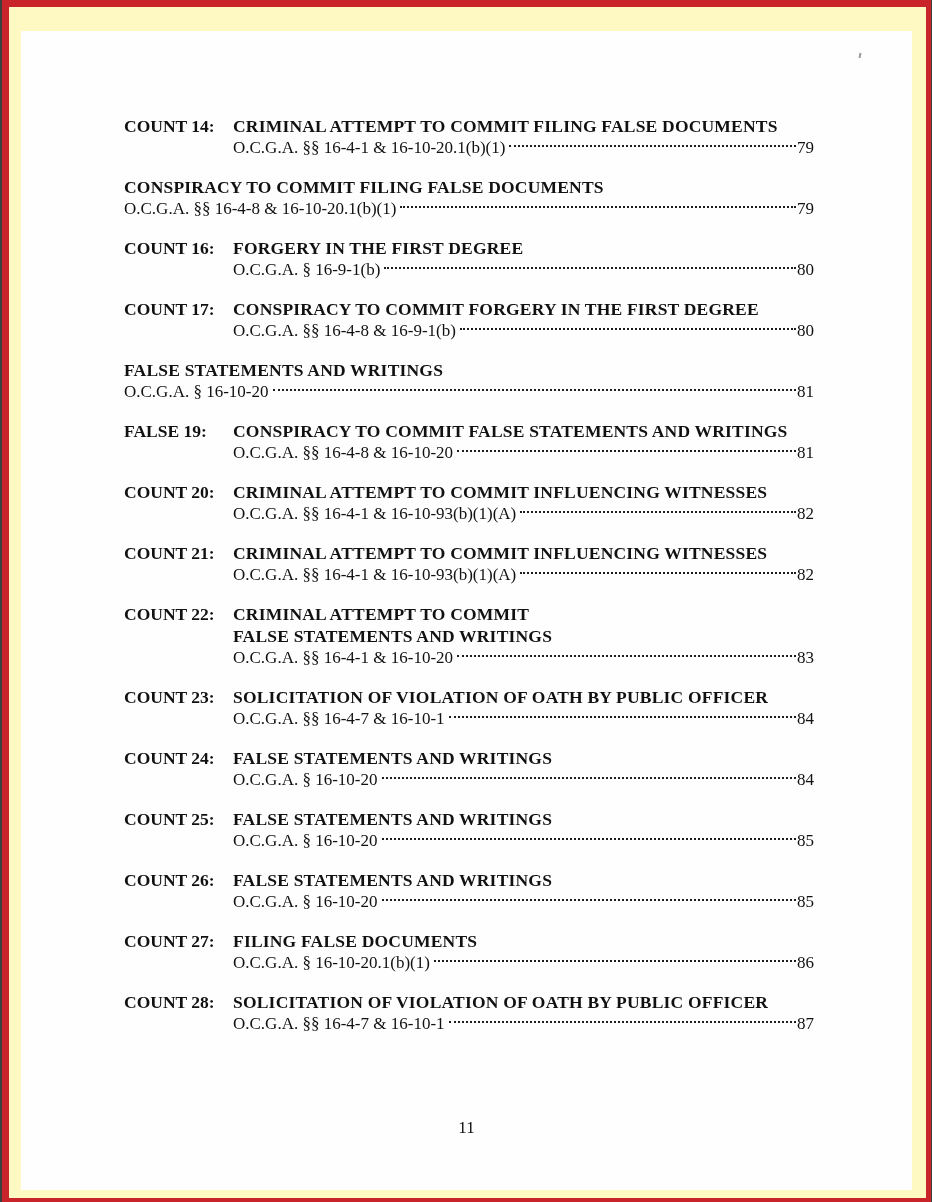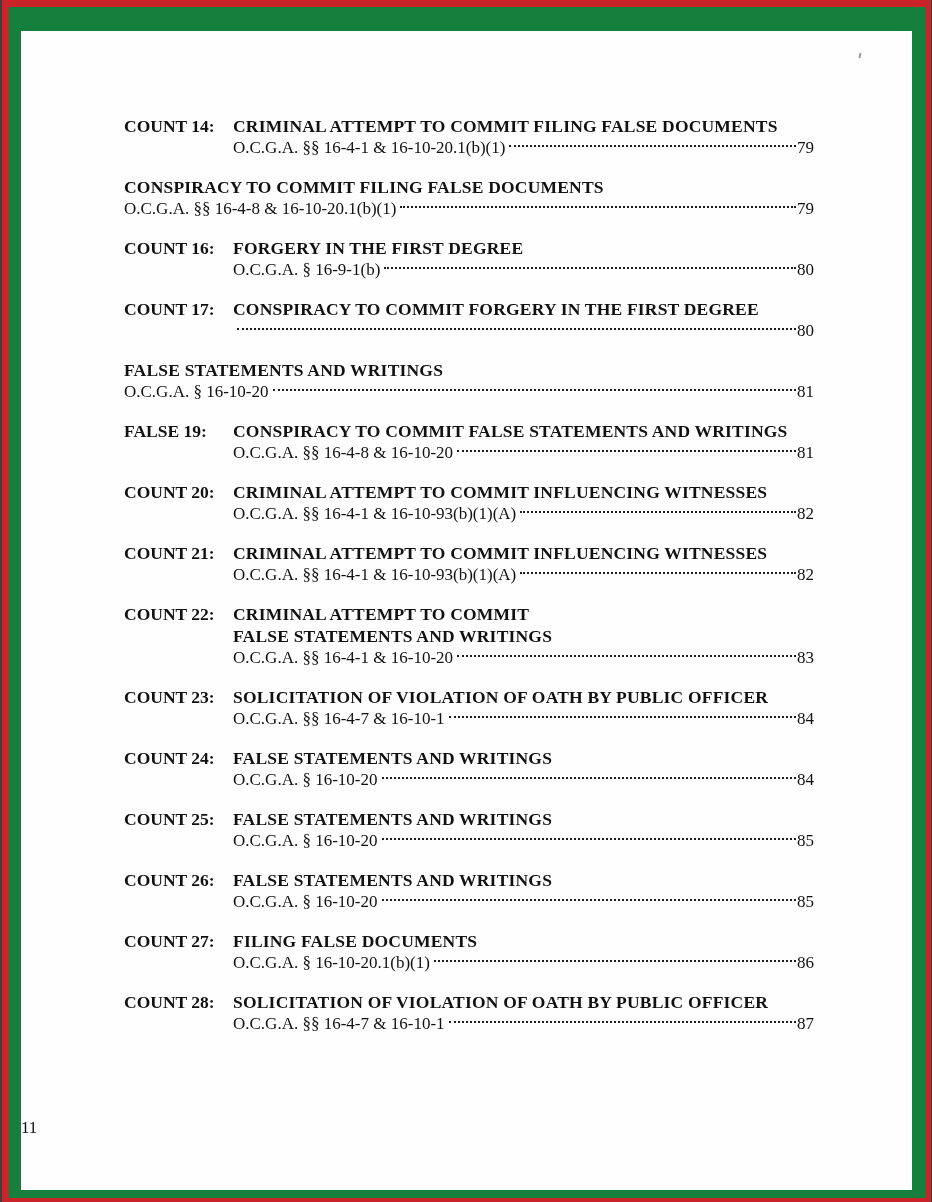--- a/index.html
+++ b/index.html
@@ -16,21 +16,21 @@
     height: 1202px;
     background: #c8242a;
     padding: 7px 5px 4px 7px;
     border-left: 2px solid #3c4040;
     border-right: 1px solid #3c4040;
   }
   .inner {
     box-sizing: border-box;
     width: 100%;
     height: 100%;
-    background: #15803d;
+    background: #fef9c3;
     padding: 24px 14px 8px 12px;
   }
   .page {
     box-sizing: border-box;
     position: relative;
     width: 100%;
     height: 100%;
     background: #fefefe;
     padding: 84px 100px 0 103px;
     color: #111111;
@@ -66,20 +66,21 @@
     border-bottom: 2px dotted #1c1c1c;
     margin: 0 1px 4px 4px;
     min-width: 20px;
   }
   .pg { white-space: nowrap; }
   .page-number {
     position: absolute;
     left: 0;
     right: 0;
     bottom: 52px;
+    text-align: center;
     font-size: 17px;
   }
   .speck {
     position: absolute;
     top: 22px;
     left: 838px;
     width: 2px;
     height: 5px;
     background: #9a9a9a;
     transform: rotate(12deg);
@@ -126,20 +127,21 @@
         <span class="pg">80</span>
       </div>
     </div>
   </div>
 
   <div class="entry">
     <div class="label">COUNT 17:</div>
     <div class="body">
       <div class="title-line">CONSPIRACY TO COMMIT FORGERY IN THE FIRST DEGREE</div>
               <div class="cite-row">
+        <span class="cite">O.C.G.A. §§ 16-4-8 &amp; 16-9-1(b)</span>
         <span class="dots"></span>
         <span class="pg">80</span>
       </div>
     </div>
   </div>
 
   <div class="entry">
     <div class="body">
       <div class="title-line">FALSE STATEMENTS AND WRITINGS</div>
               <div class="cite-row">

